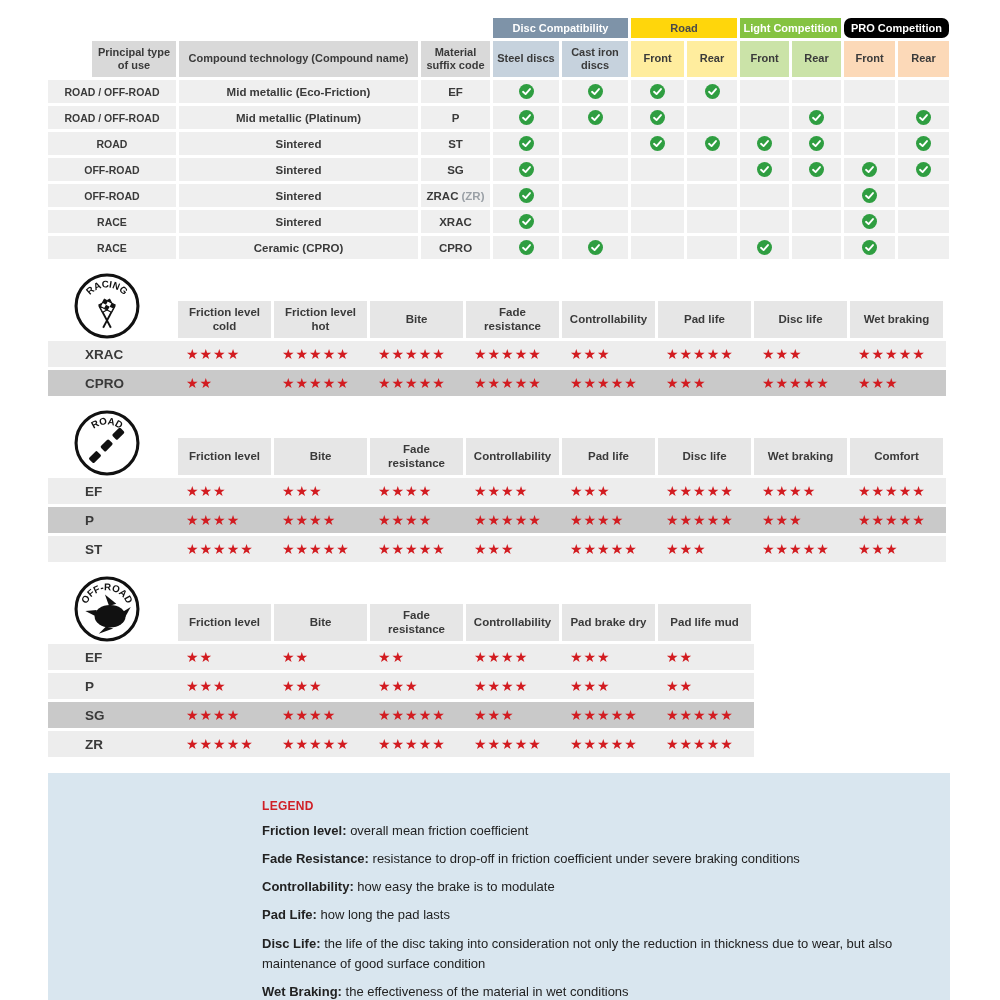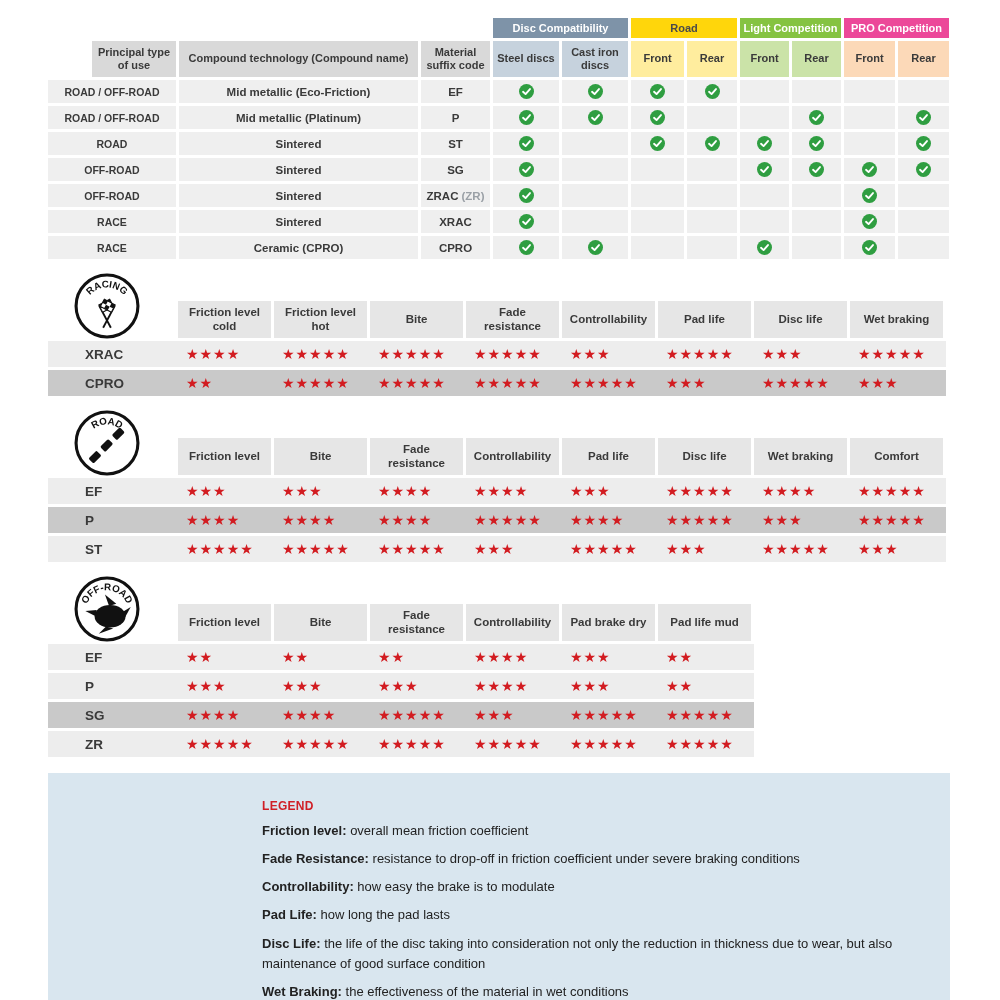--- a/index.html
+++ b/index.html
@@ -60,21 +60,21 @@
 </head>
 <body>
 
 <div class="page">
 
   <div class="compat-grid" id="compat-grid">
       <div class="g-group g-spacer" style="grid-column: span 3;"></div>
       <div class="g-group" style="grid-column: span 2; background: rgb(126, 147, 168); color: rgb(255, 255, 255);">Disc Compatibility</div>
       <div class="g-group" style="grid-column: span 2; background: rgb(255, 214, 11); color: rgb(74, 74, 74);">Road</div>
       <div class="g-group" style="grid-column: span 2; background: rgb(133, 195, 65); color: rgb(255, 255, 255);">Light Competition</div>
-      <div class="g-group" style="grid-column: span 2; background: #ec4899; color: rgb(255, 255, 255);">PRO Competition</div>
+      <div class="g-group" style="grid-column: span 2; background: #000000; color: rgb(255, 255, 255); border-radius: 7px;">PRO Competition</div>
       <div class="g-head" style="background: rgb(217, 217, 217); margin-left: 44px;">Principal type of use</div>
       <div class="g-head" style="background: rgb(217, 217, 217);">Compound technology (Compound name)</div>
       <div class="g-head" style="background: rgb(217, 217, 217);">Material suffix code</div>
       <div class="g-head" style="background: rgb(198, 210, 221);">Steel discs</div>
       <div class="g-head" style="background: rgb(198, 210, 221);">Cast iron discs</div>
       <div class="g-head" style="background: rgb(255, 237, 158);">Front</div>
       <div class="g-head" style="background: rgb(255, 237, 158);">Rear</div>
       <div class="g-head" style="background: rgb(203, 227, 168);">Front</div>
       <div class="g-head" style="background: rgb(203, 227, 168);">Rear</div>
       <div class="g-head" style="background: rgb(252, 217, 184);">Front</div>

